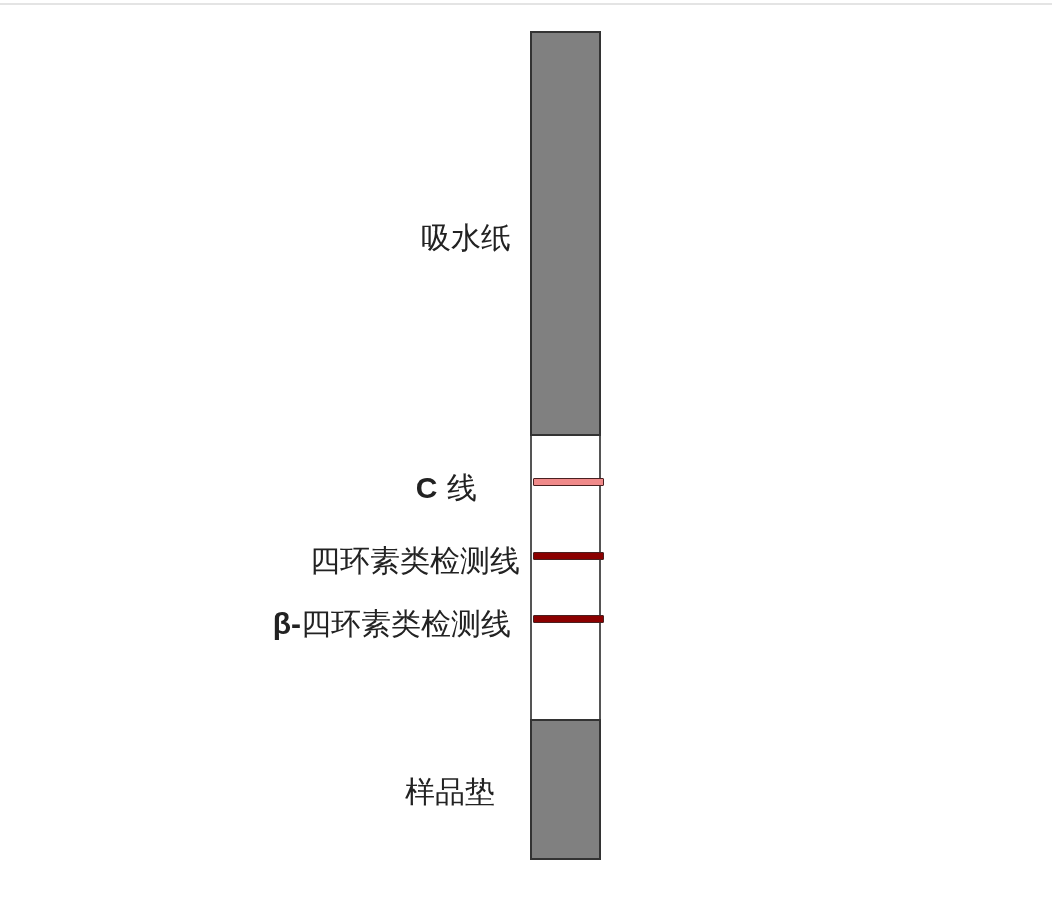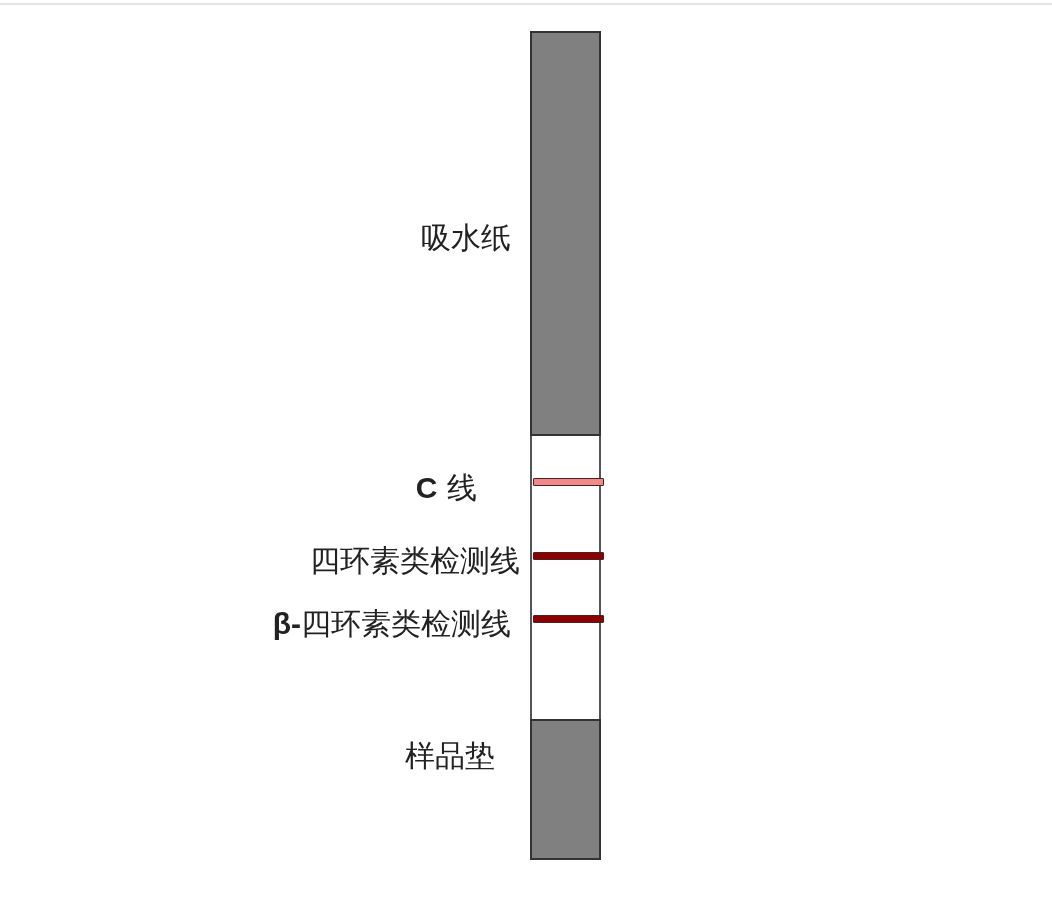--- a/index.html
+++ b/index.html
@@ -39,15 +39,15 @@
 </div>
 
 <div class="label" style="right:532px;top:541px;">
   <span>四环素类检测线</span>
 </div>
 
 <div class="label" style="right:541px;top:604px;">
   <b>β-</b><span>四环素类检测线</span>
 </div>
 
-<div class="label" style="right:557px;top:736px;">
+<div class="label" style="right:557px;top:772px;">
   <span>样品垫</span>
 </div>
 
 </body></html>

